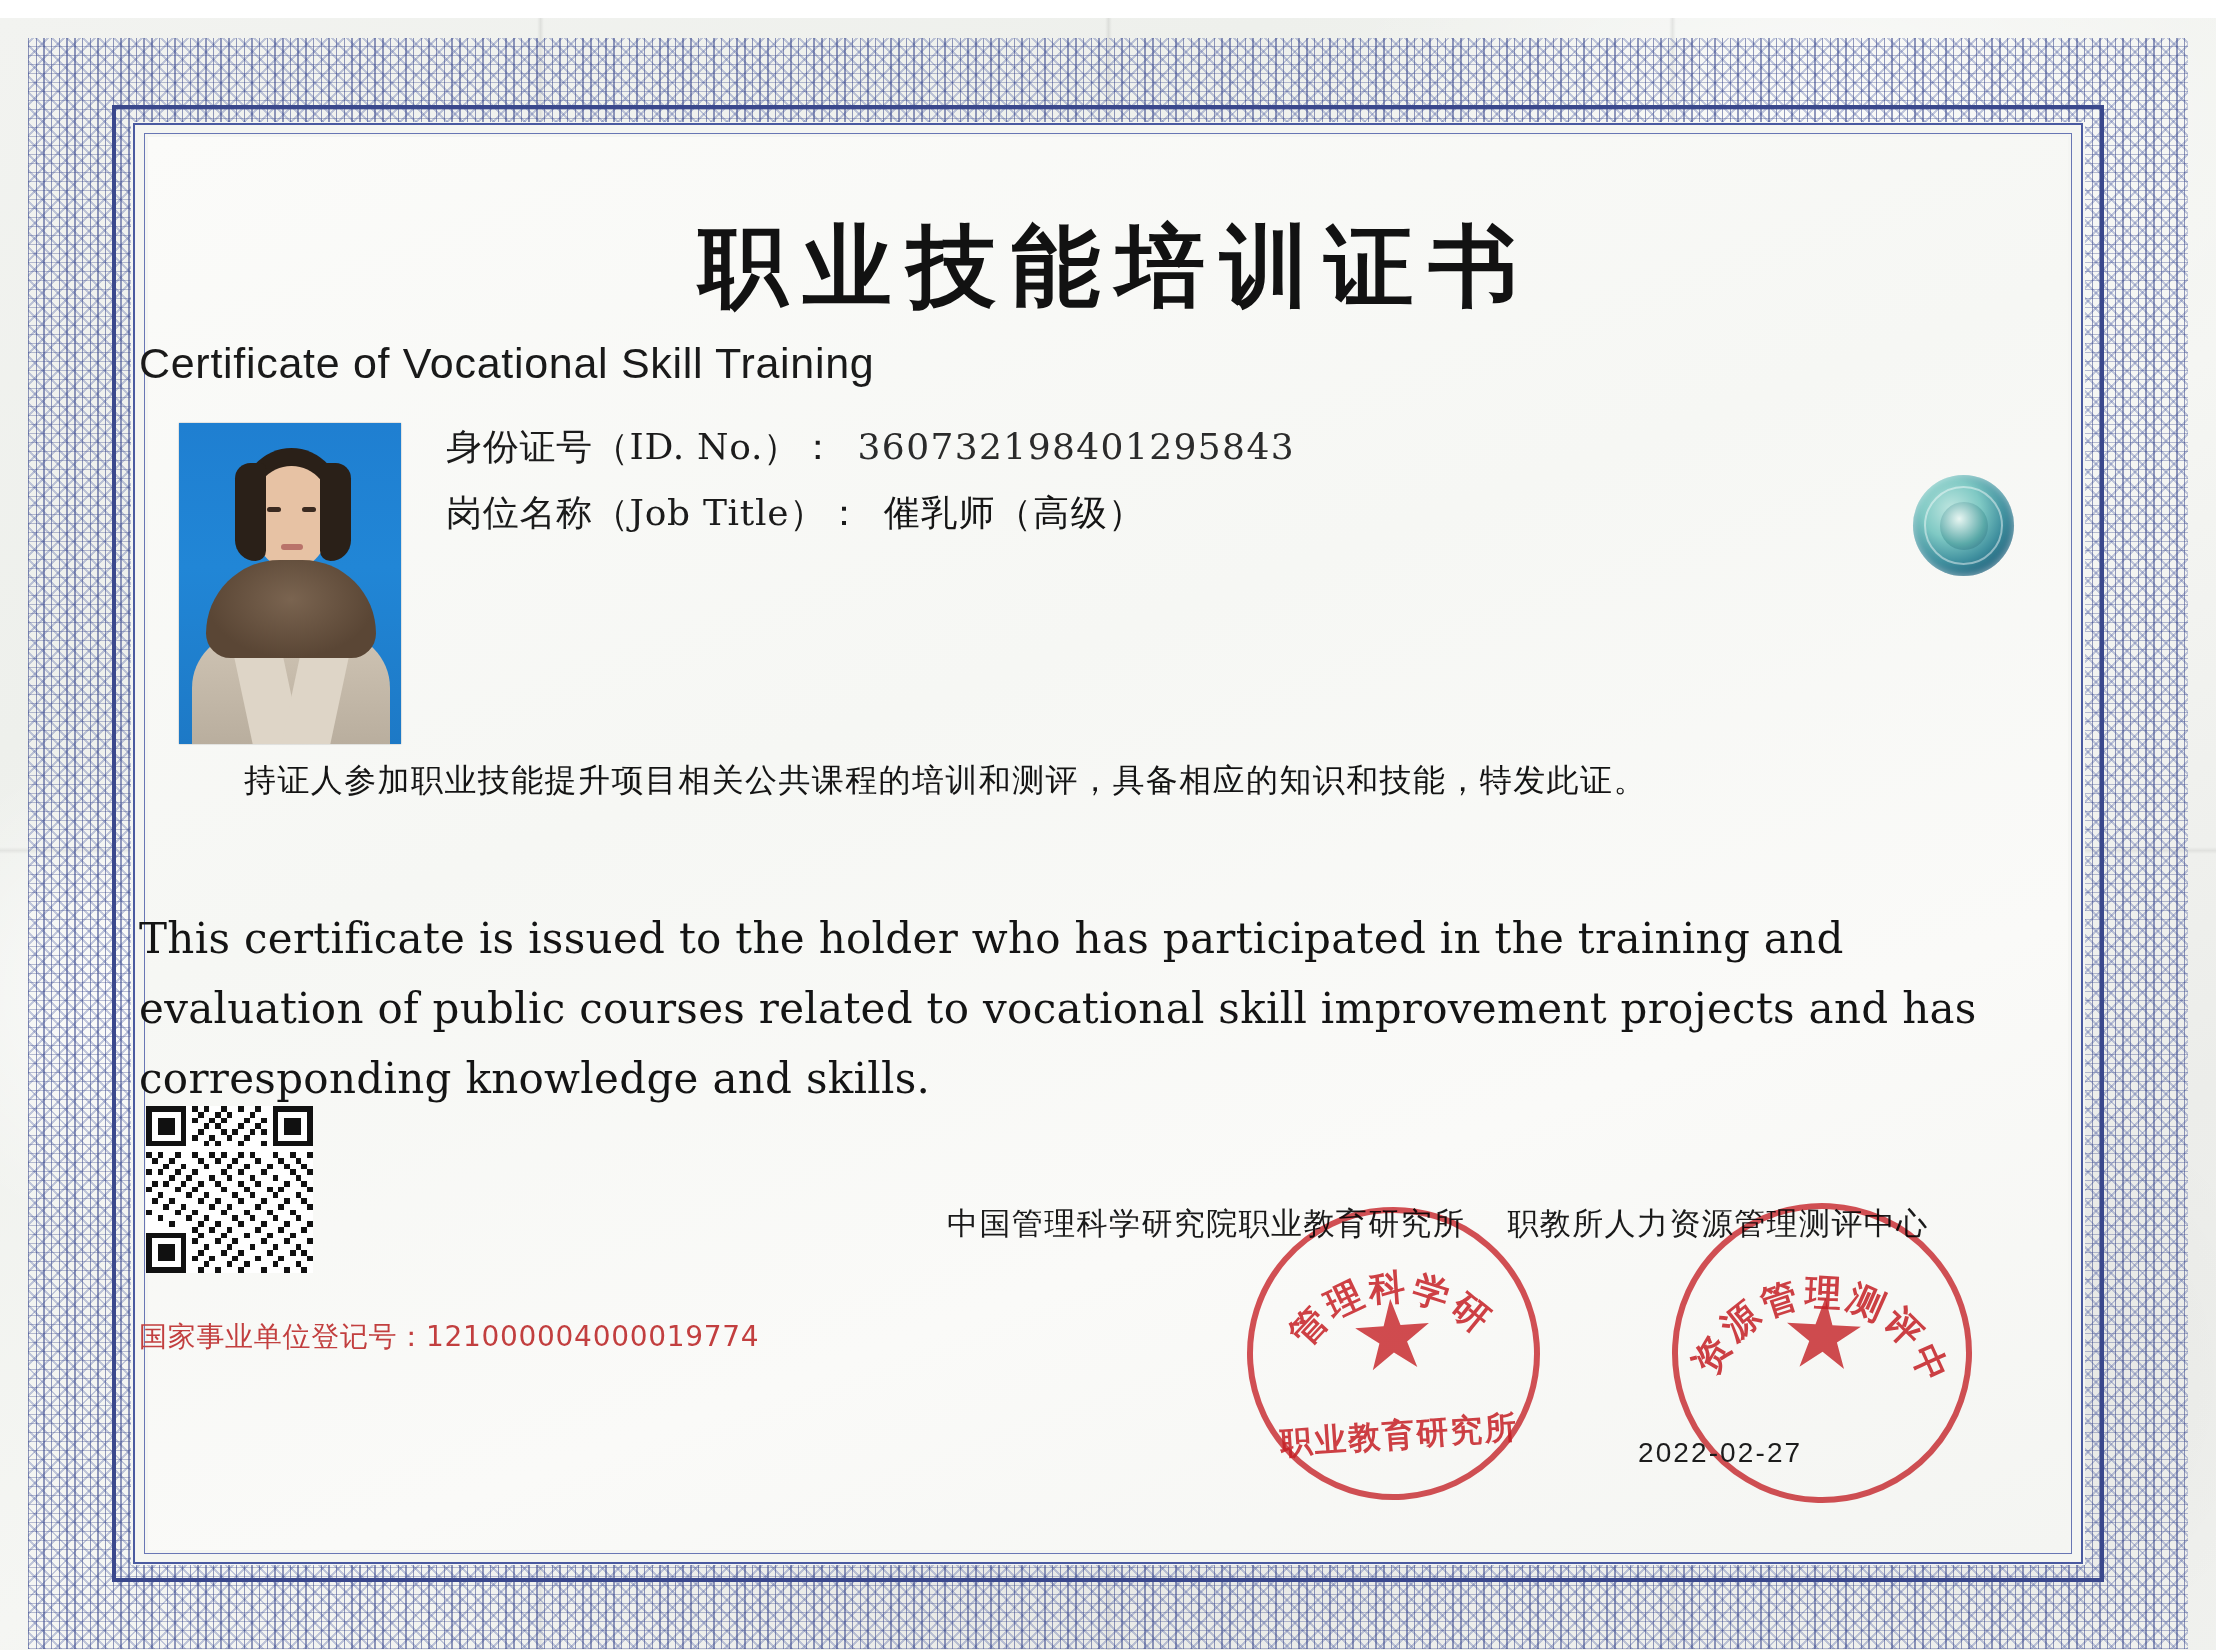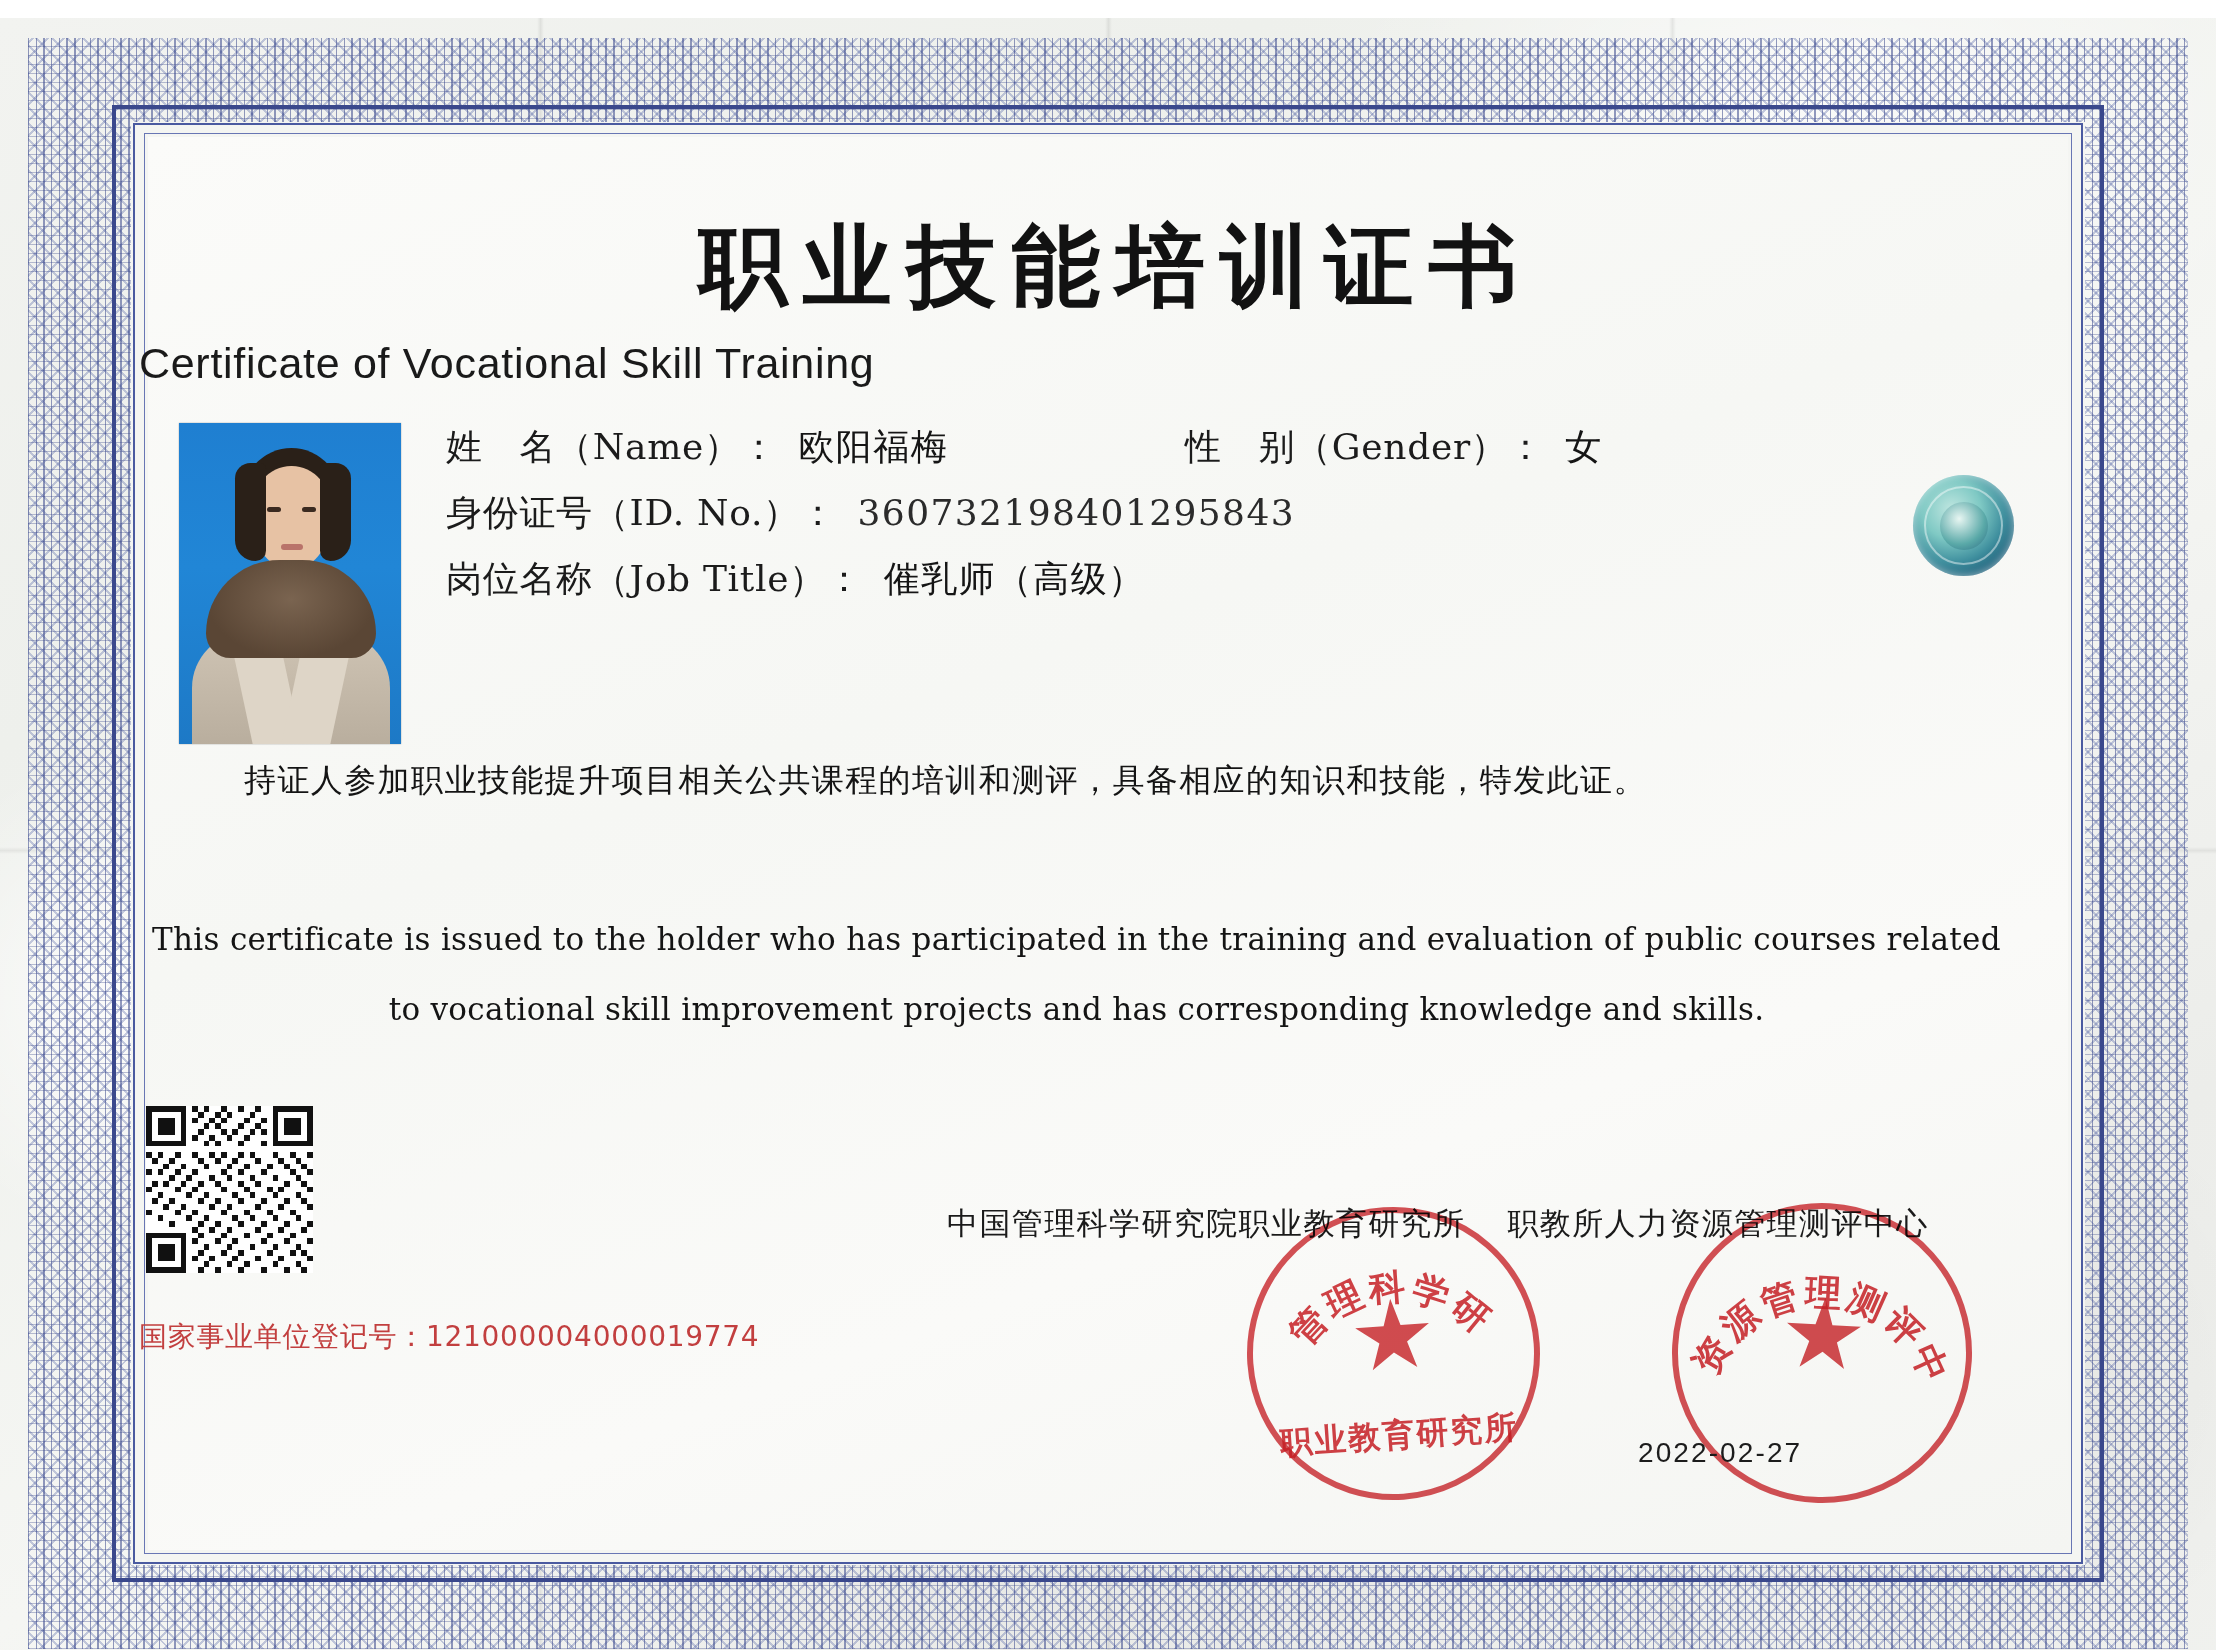--- a/index.html
+++ b/index.html
@@ -261,25 +261,24 @@
     color: #141414;
     letter-spacing: 1.4px;
     text-indent: 84px;
   }
   .para-en {
     position: absolute;
     left: 0px;
     right: 63px;
     top: 774px;
     font-family: "DejaVu Serif", "Liberation Serif", serif;
-    font-size: 31px;
+    font-size: 42px;
     line-height: 70px;
     color: #141414;
     letter-spacing: 0.3px;
-    text-align: center;
   }
 
   
   .qr {
     position: absolute;
     left: 7px;
     top: 976px;
     width: 167px;
     height: 167px;
     background: #ffffff;
@@ -440,28 +439,20 @@
       <div class="eye-r"></div>
       <div class="mouth"></div>
       <div class="coat"></div>
       <div class="collar-l"></div>
       <div class="collar-r"></div>
       <div class="fur"></div>
     </div>
 
     <div class="fields">
 
-      <div class="field-row">
-        <span class="flabel">姓　名（Name）：</span>
-        <span class="fvalue">欧阳福梅</span>
-        <span class="gender-group">
-          <span class="flabel">性　别（Gender）：</span>
-          <span class="fvalue">女</span>
-        </span>
-      </div>
 
       <div class="field-row">
         <span class="flabel">身份证号（ID. No.）：</span>
         <span class="fvalue faded">360732198401295843</span>
       </div>
 
       <div class="field-row">
         <span class="flabel">岗位名称（Job Title）：</span>
         <span class="fvalue">催乳师（高级）</span>
       </div>

